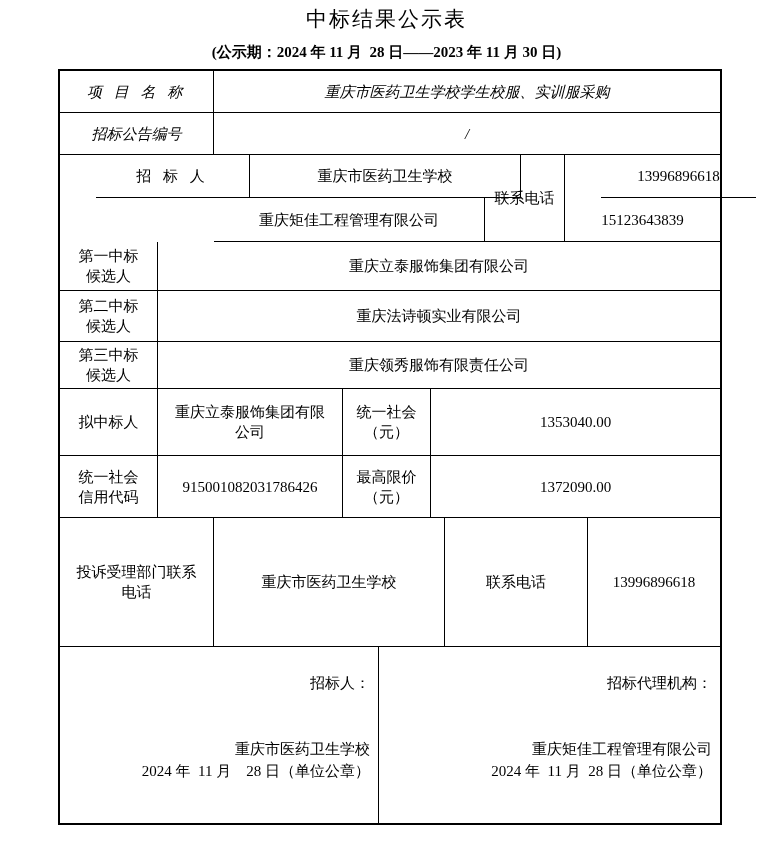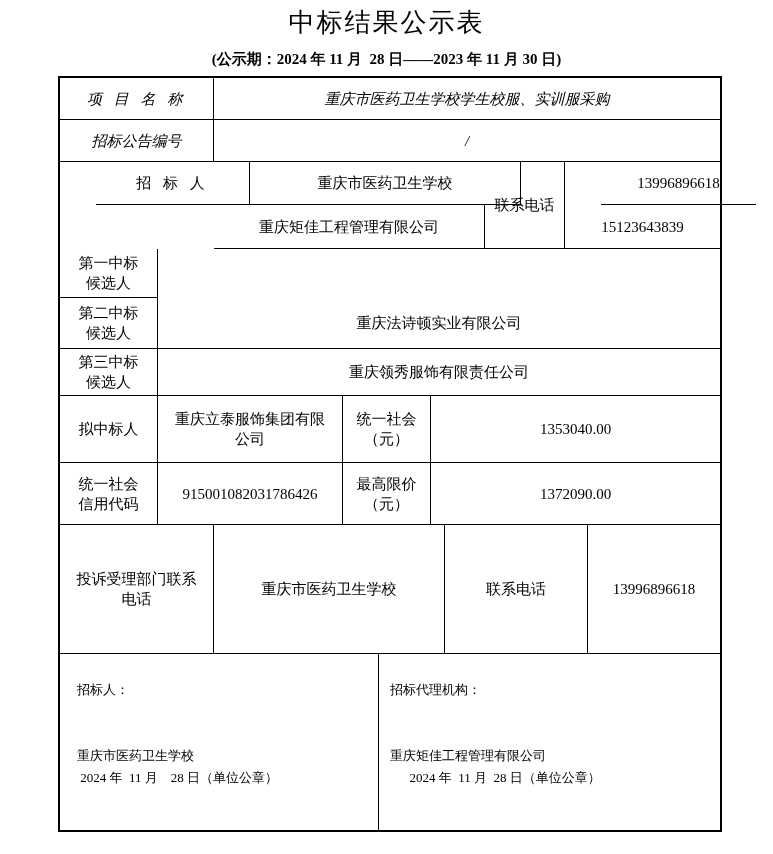--- a/index.html
+++ b/index.html
@@ -6,21 +6,21 @@
   html, body { background: #ffffff; }
   body {
     width: 773px; height: 854px;
     font-family: "Liberation Serif", "DejaVu Serif", serif;
     color: #000;
     overflow: hidden;
   }
   .title {
     margin-top: 5px;
     text-align: center;
-    font-size: 26px;
+    font-size: 21px;
     letter-spacing: 2px;
     white-space: pre;
   }
   .subtitle {
     margin-top: 10px;
     text-align: center;
     font-size: 15px;
     font-weight: bold;
     white-space: pre;
   }
@@ -57,25 +57,25 @@
   .w231 { width: 231px; }
   .w143 { width: 143px; }
   .w319 { width: 319px; }
   
   .h42 { height: 42px; font-style: italic; }  .h43 { height: 43px; margin-left: 36px; }  .h44 { height: 44px; }
   .h87 { height: 87px; }  .h49 { height: 49px; }  .h51 { height: 51px; }
   .h47 { height: 47px; }  .h67 { height: 67px; }  .h62 { height: 62px; }
   .h276 { height: 276px; } .h129 { height: 129px; } .h176 { height: 176px; }
   .footer-cell {
     display: block;
-    text-align: left;
+    text-align: right;
     white-space: pre-wrap;
     line-height: 22px;
-    padding: 25px 0 0 17px;
-    font-size: 13px;
+    padding: 25px 8px 0 17px;
+    font-size: 15px;
   }
   .footer-cell.right { padding-left: 11px; }
 </style>
 </head>
 <body>
 
 <div>
   <div class="title">中标结果公示表</div>
   <div class="subtitle">(公示期：2024 年 11 月  28 日——2023 年 11 月 30 日)</div>
 
@@ -105,20 +105,21 @@
         <div class="cell h44" style="border-right:none">15123643839</div>
       </div>
     </div>
 
     <div class="row">
       <div class="col flex1">
 
         <div class="row">
           <div class="cell w98 h49">第一中标
 候选人</div>
+          <div class="cell flex1 h49">重庆立泰服饰集团有限公司</div>
         </div>
 
         <div class="row">
           <div class="cell w98 h51">第二中标
 候选人</div>
           <div class="cell flex1 h51">重庆法诗顿实业有限公司</div>
         </div>
 
         <div class="row">
           <div class="cell w98 h47">第三中标

